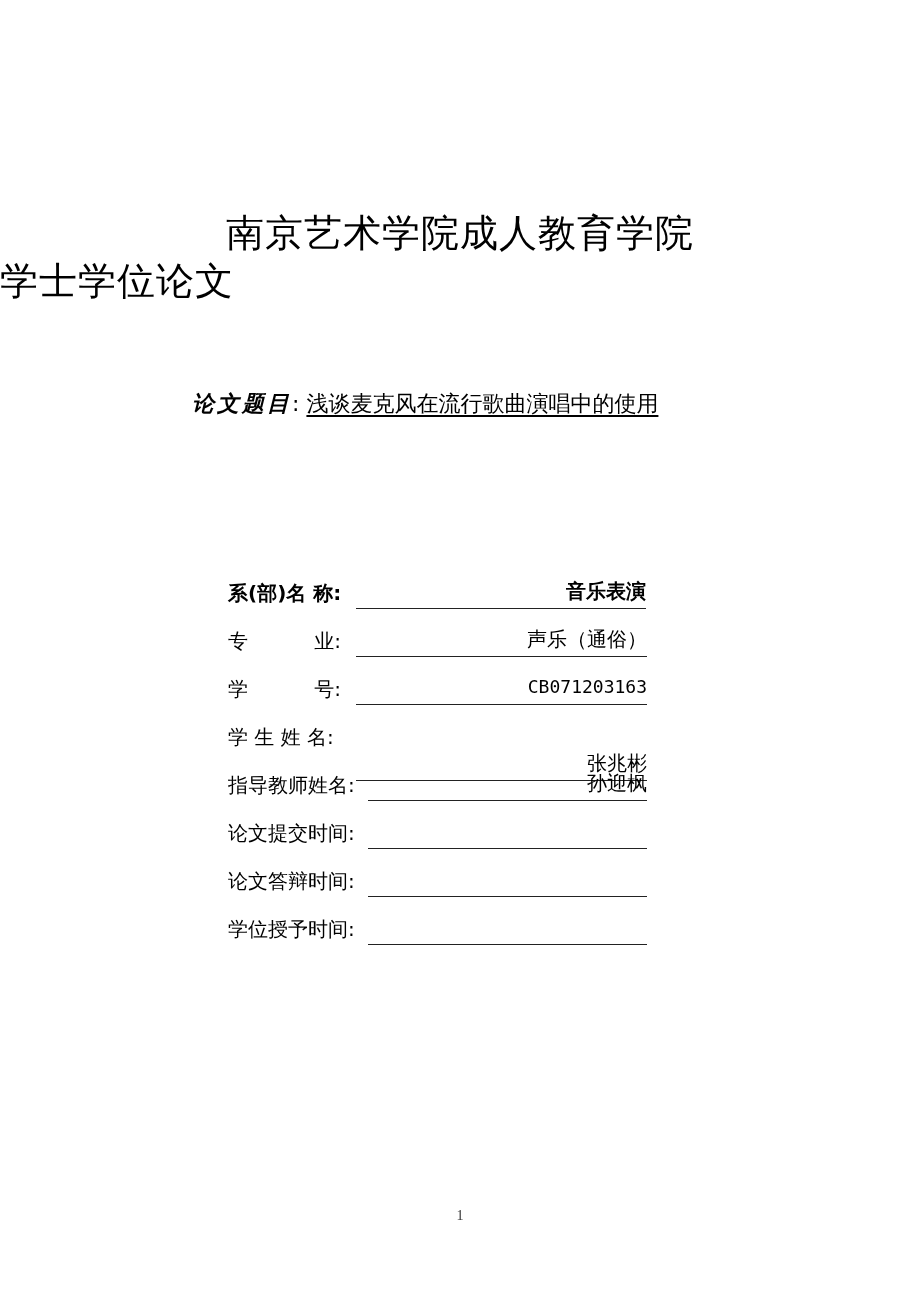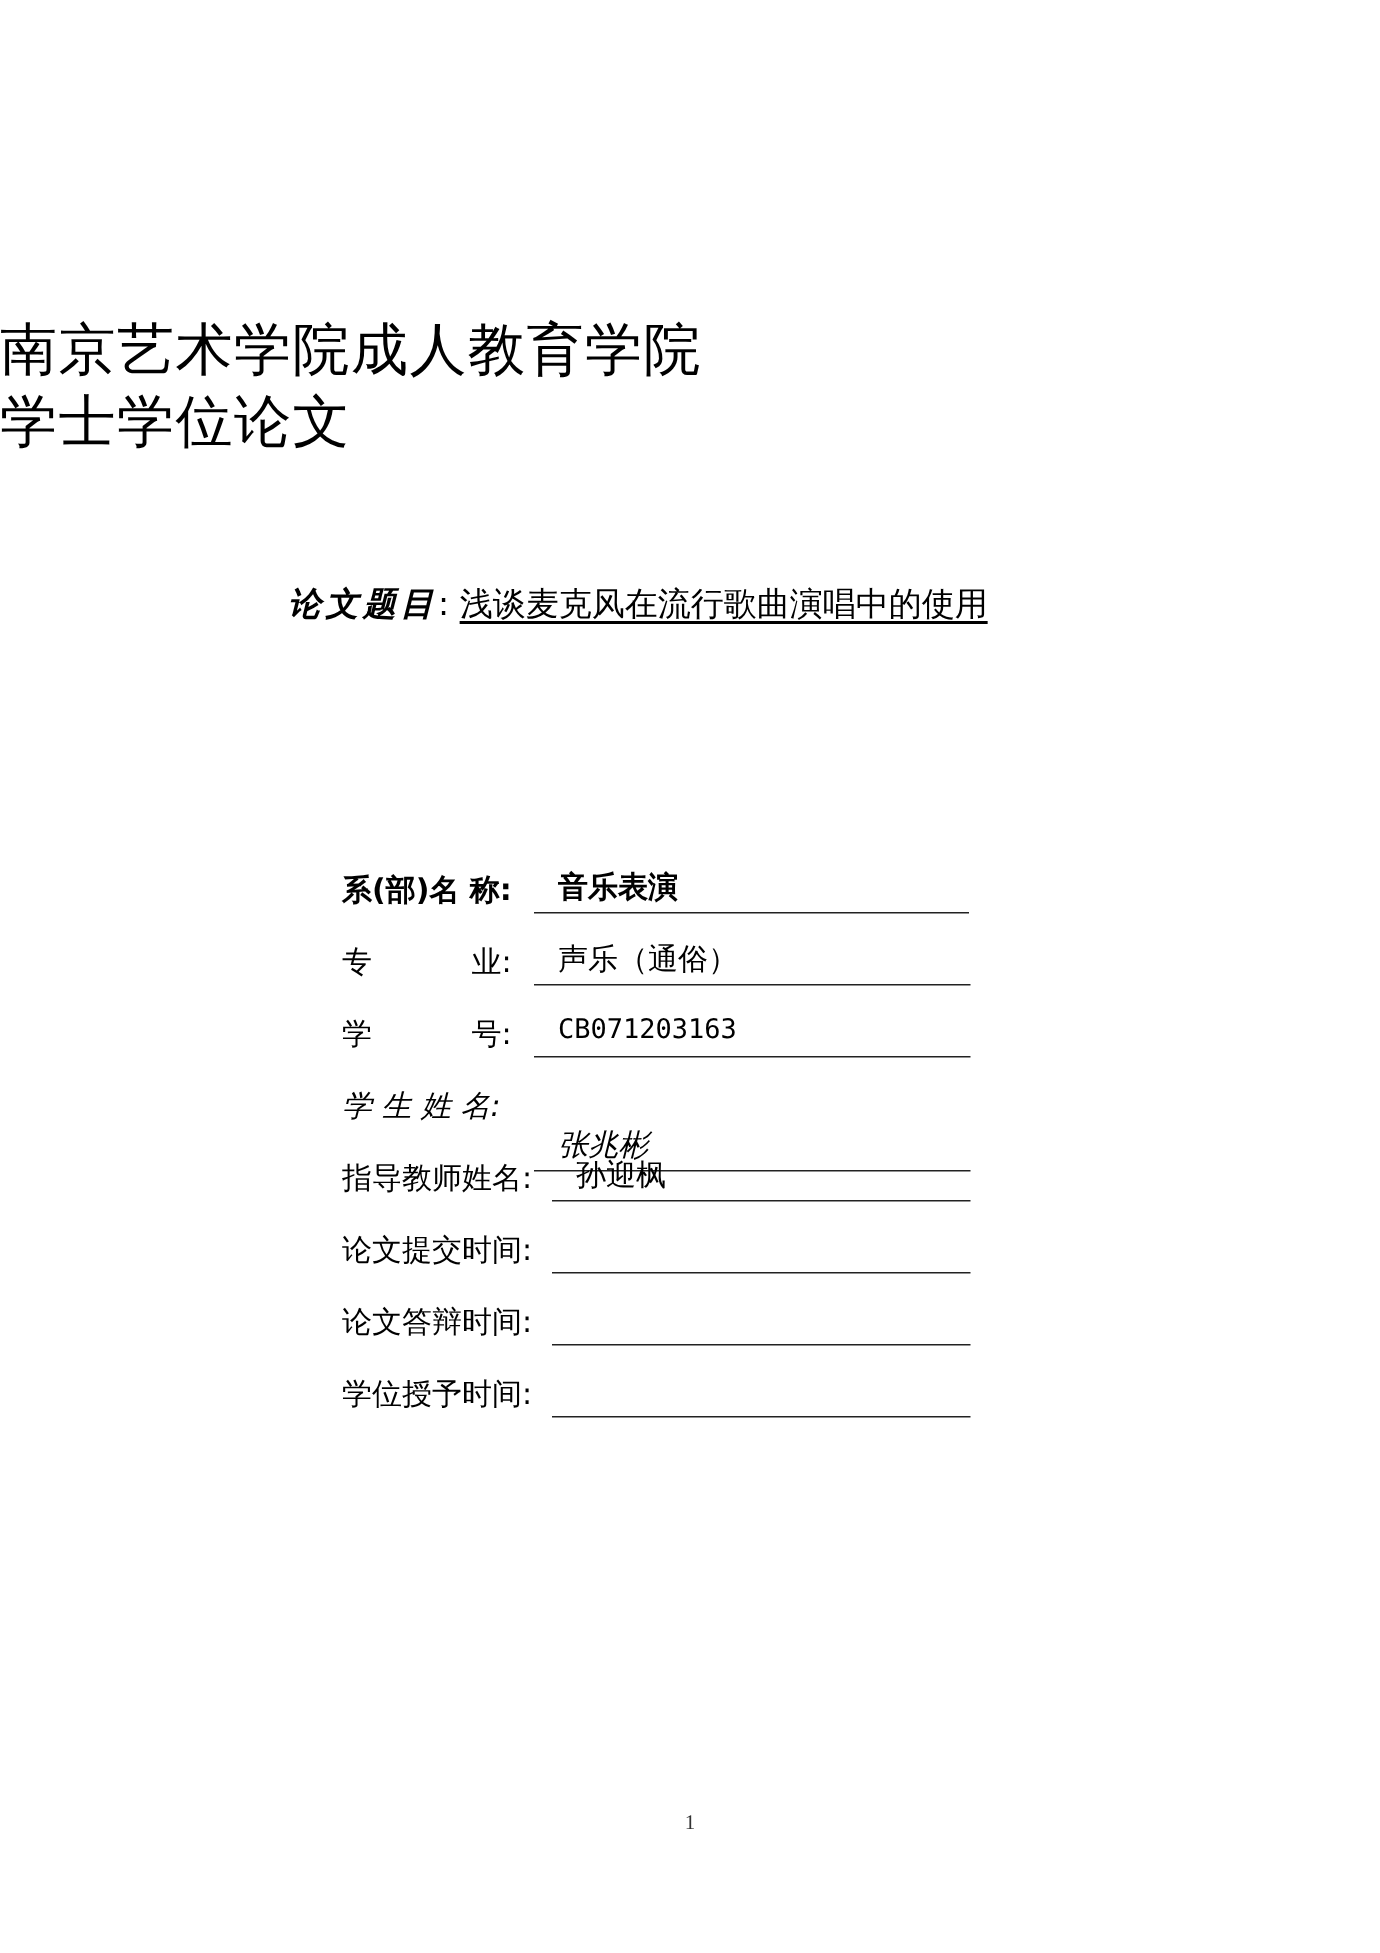--- a/index.html
+++ b/index.html
@@ -1,28 +1,28 @@
 <!DOCTYPE html>
 <html><head>
 <meta charset="utf-8">
 <style>
   html, body { margin:0; padding:0; background:#ffffff; }
   body { width:920px; height:1302px; position:relative; overflow:hidden;
          font-family: "DejaVu Sans", "Liberation Sans", sans-serif; color:#000; }
-  .title1 { position:absolute; left:0; width:920px; top:208px; 
+  .title1 { position:absolute; left:0; width:920px; top:208px; text-align:center;
             font-size:38px; line-height:50px; letter-spacing:1px; }
   .title2 { position:absolute; left:0; width:920px; top:256px; text-align:left;
             font-size:38px; line-height:50px; letter-spacing:1px; }
   .thesis { position:absolute; left:192px; top:386px; font-size:22px; line-height:34px; white-space:nowrap; }
   .thesis .label { font-family:"DejaVu Serif", "Liberation Serif", serif; font-weight:bold; font-style:italic; letter-spacing:3px; }
   .thesis .value { text-decoration:underline; text-underline-offset:4px; }
   .field { position:absolute; left:228px; height:30px; font-size:20px; line-height:30px; }
   .field .lbl { position:absolute; left:0; top:0; white-space:nowrap; }
   .field .line { position:absolute; top:0; height:30px; border-bottom:1.5px solid #222; }
-  .field .val { position:absolute; top:-2px; left:16px; right:0; text-align:left; white-space:nowrap; }
+  .field .val { position:absolute; top:-2px; left:4px; right:0; text-align:right; white-space:nowrap; }
   .pagenum { position:absolute; left:0; width:920px; top:1208px; text-align:center;
              font-family:"Liberation Serif", serif; font-size:14px; color:#333; }
 </style>
 </head>
 <body>
 
 <div class="title1">南京艺术学院成人教育学院</div>
 <div class="title2">学士学位论文</div>
 
 <div class="thesis">
@@ -44,21 +44,21 @@
   </div>
 </div>
 
 <div class="field" style="top:674px; width:420px;">
   <span class="lbl">学　　　 号:</span>
   <div class="line" style="left:128px; width:291px;">
     <span class="val" style="font-family:'DejaVu Sans Mono','Liberation Mono',monospace; font-size:18px;">CB071203163</span>
   </div>
 </div>
 
-<div class="field" style="top:722px; width:420px;font-style:italic;">
+<div class="field" style="top:722px; width:420px;">
   <span class="lbl">学 生 姓 名:</span>
   <div class="line" style="left:128px; width:291px;margin-top:28px;">
     <span class="val">张兆彬</span>
   </div>
 </div>
 
 <div class="field" style="top:770px; width:420px;">
   <span class="lbl">指导教师姓名:</span>
   <div class="line" style="left:140px; width:279px;">
     <span class="val">孙迎枫</span>

